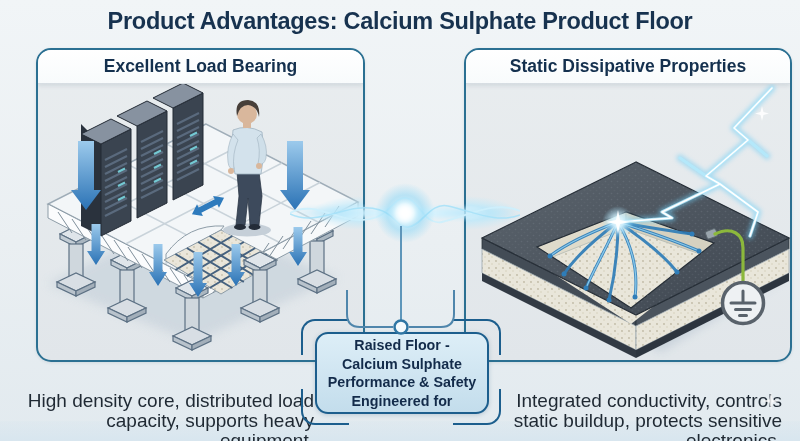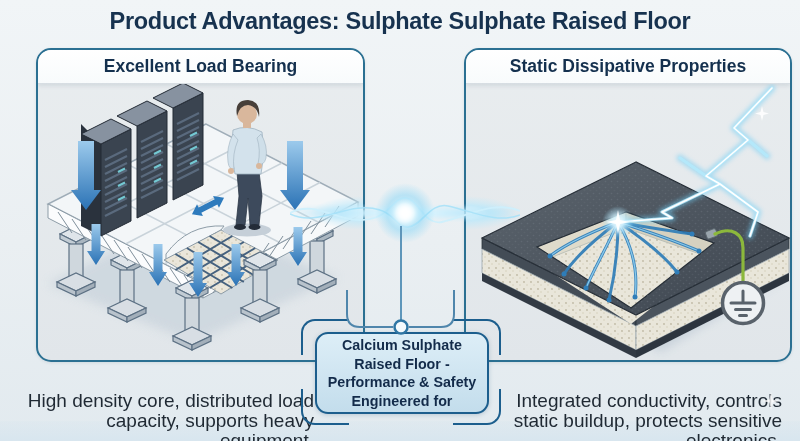--- a/index.html
+++ b/index.html
@@ -47,21 +47,21 @@
   }
   .caption.left{left:22px;width:292px;}
   .caption.right{left:488px;width:294px;}
   .bottom-band{position:absolute;left:0;bottom:0;width:800px;height:20px;
     background:linear-gradient(180deg,rgba(214,229,238,.25),#d8e6ef);z-index:1;}
   .sparkle{position:absolute;left:762px;top:392px;width:18px;height:18px;z-index:4;opacity:.9;}
 </style>
 </head>
 <body>
 
-<h1 class="page-title">Product Advantages: Sulphate Sulphate Raised Floor</h1>
+<h1 class="page-title">Product Advantages: Calcium Sulphate Product Floor</h1>
 
 <section class="panel left">
   <div class="panel-header">Excellent Load Bearing</div>
   <div class="panel-body">
     <svg viewBox="0 0 325 276">
       <defs>
         <linearGradient id="Lagr" x1="0" y1="0" x2="0" y2="1">
           <stop offset="0" stop-color="#9ccaec"></stop>
             <stop offset="1" stop-color="#2a72b5"></stop>
         </linearGradient>
@@ -343,22 +343,22 @@
     <path d="M164,120 L164,144 Q164,157 151,157 L119,157" stroke="#4f86ac" stroke-width="2"></path>
     <circle cx="111" cy="157" r="6.5" fill="#f4fafd" stroke="#2f76a4" stroke-width="2.5"></circle>
   </g>
 </svg>
 
 <div class="bracket tl"></div>
 <div class="bracket tr"></div>
 <div class="bracket bl"></div>
 <div class="bracket br"></div>
 <div class="center-box">
+  <div class="line">Raised Floor -</div>
   <div class="line">Calcium Sulphate</div>
-  <div class="line">Raised Floor -</div>
   <div class="line">Performance &amp; Safety</div>
   <div class="line">Engineered for</div>
 </div>
 
 <p class="caption left">High density core, distributed load capacity, supports heavy equipment.</p>
 <p class="caption right">Integrated conductivity, controls static buildup, protects sensitive electronics.</p>
 
 <svg class="sparkle" viewBox="0 0 18 18">
   <path d="M9,0 L10.6,7.4 L18,9 L10.6,10.6 L9,18 L7.4,10.6 L0,9 L7.4,7.4 Z" fill="#ffffff" opacity=".9"></path>
 </svg>

